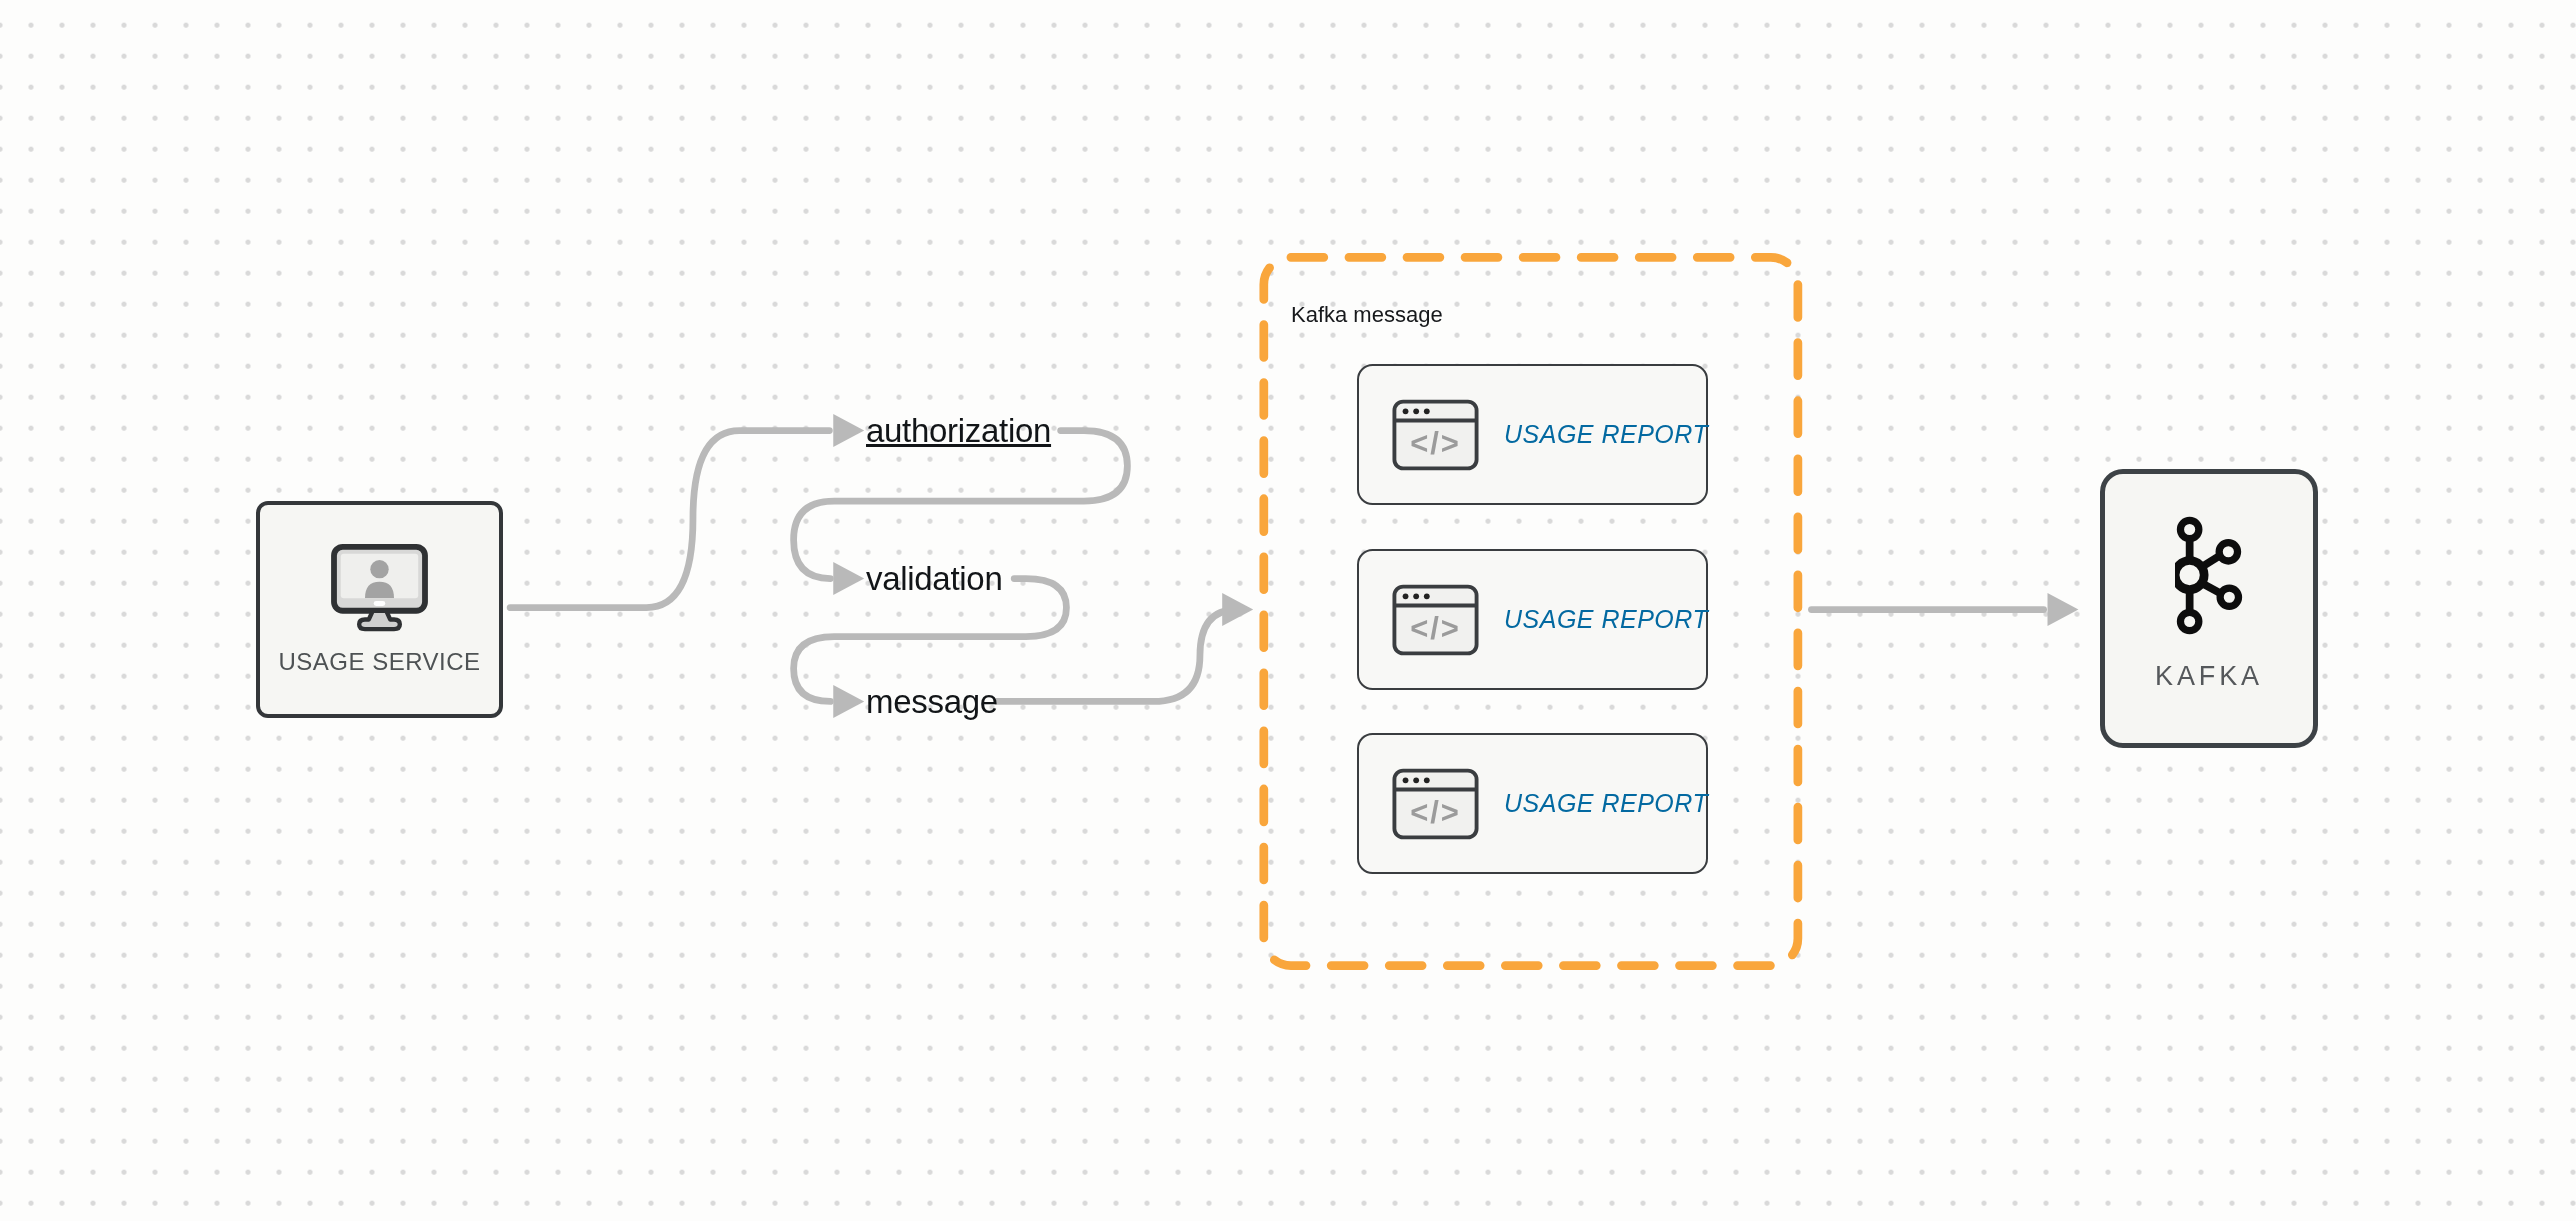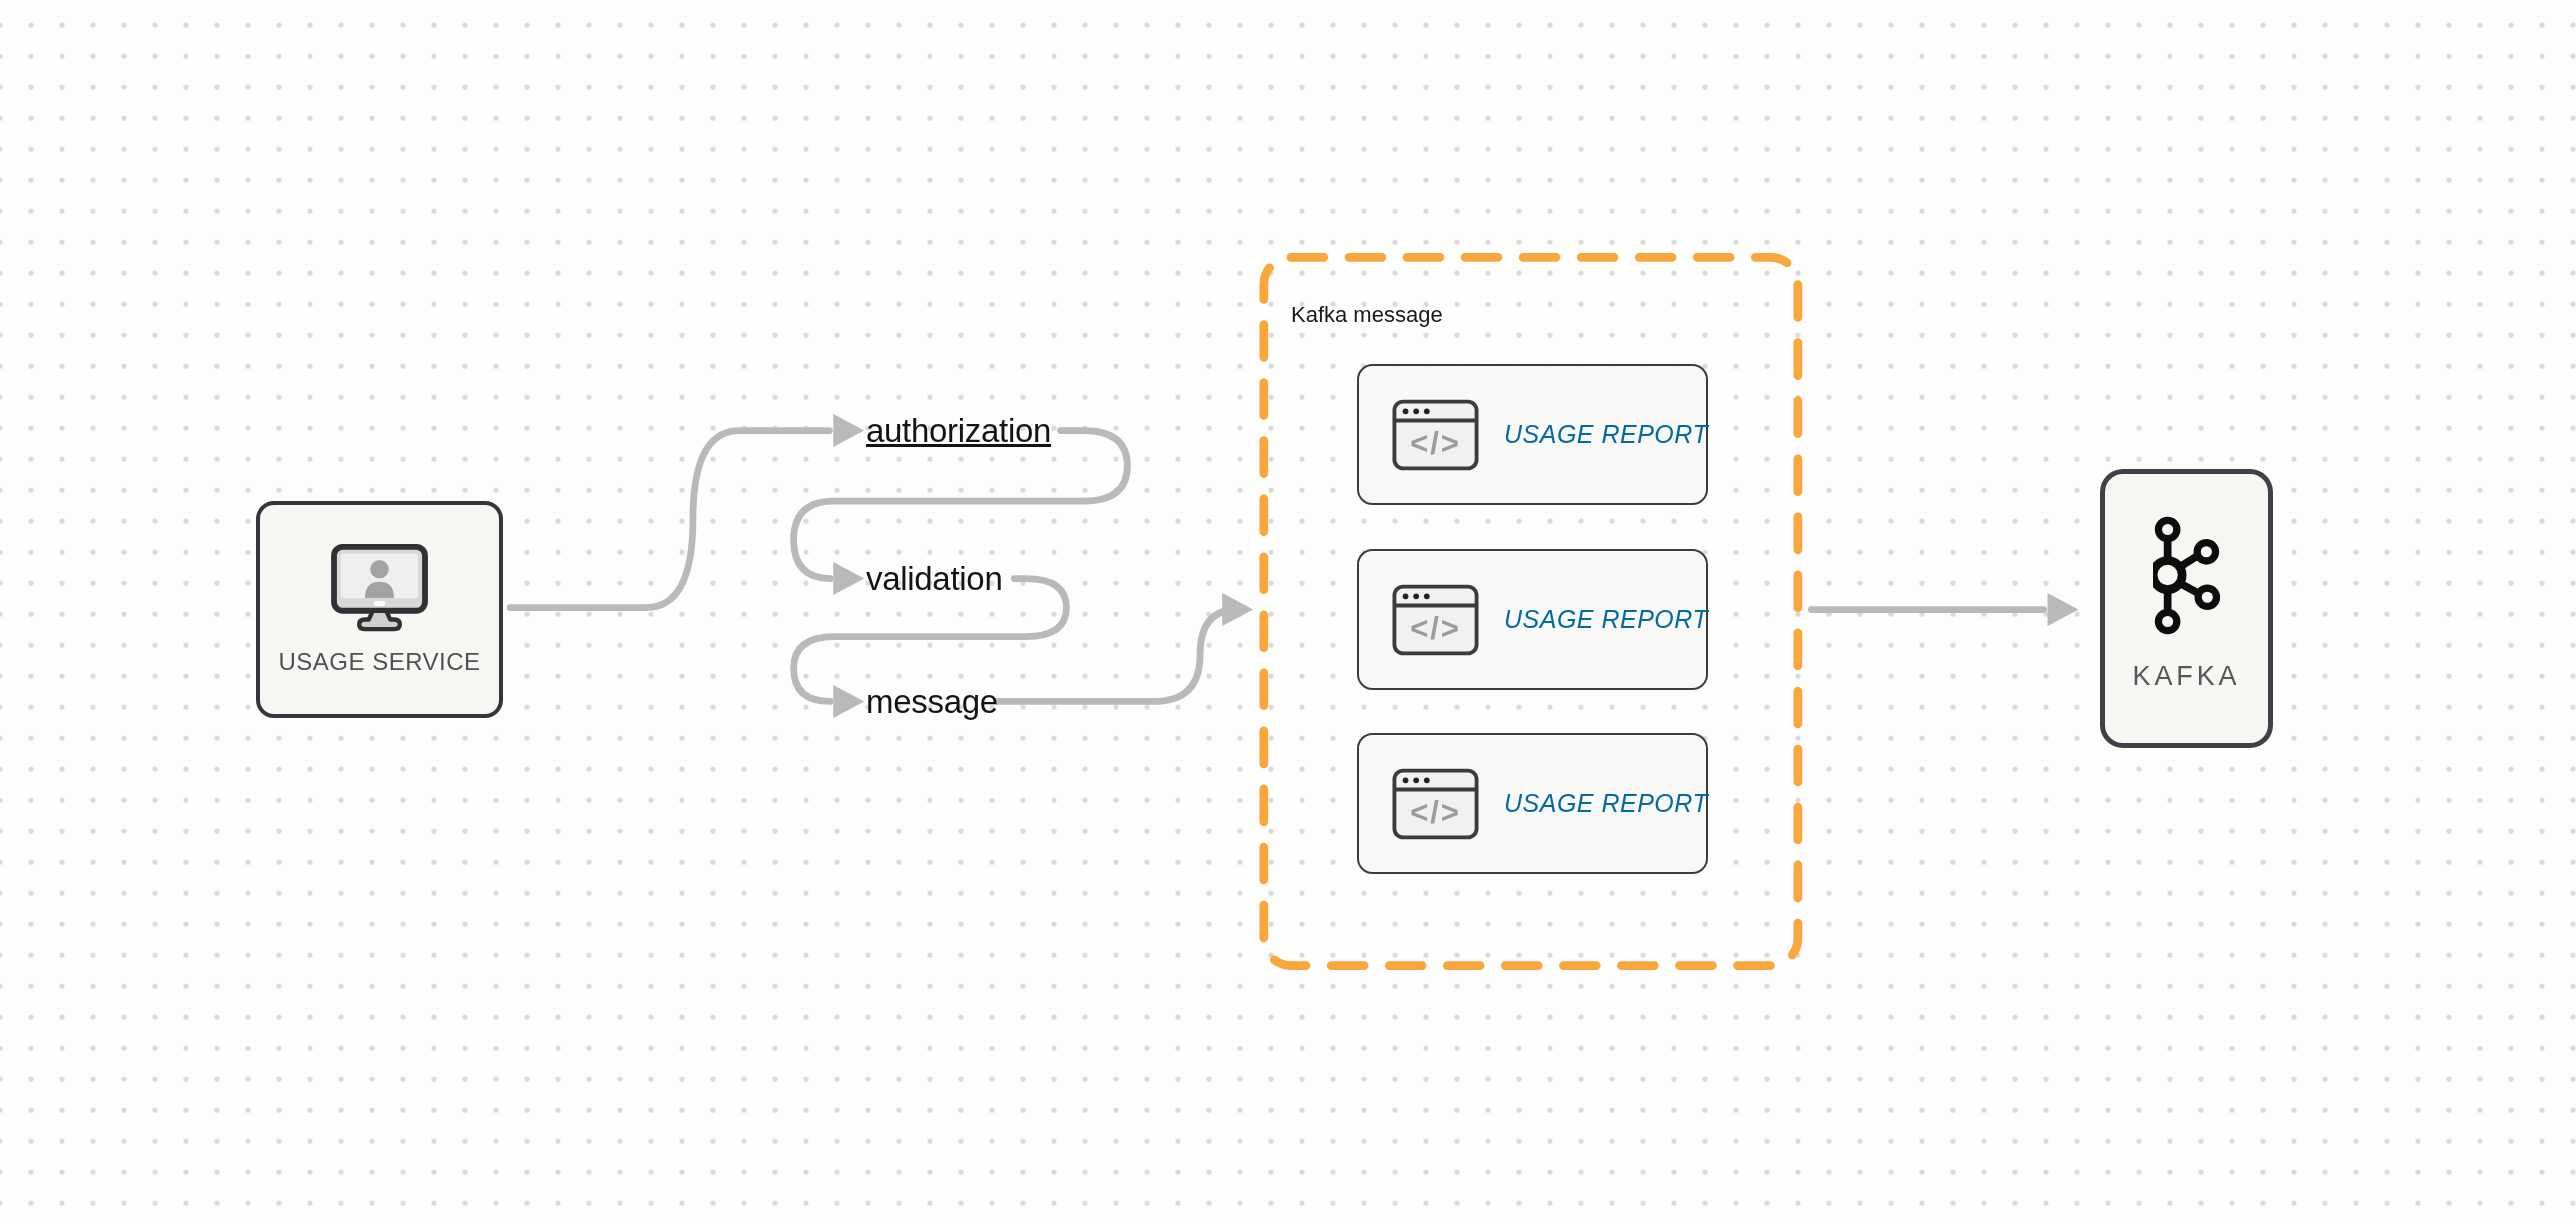--- a/index.html
+++ b/index.html
@@ -7,24 +7,24 @@
   .canvas{
     position:relative;width:2576px;height:1221px;overflow:hidden;
     background-color:#fdfdfc;
     background-image:radial-gradient(circle,#d9d9d9 2.3px,rgba(0,0,0,0) 2.8px);
     background-size:31px 31px;background-position:15.5px 9.7px;
     font-family:"Liberation Sans",sans-serif;
   }
   svg.overlay{position:absolute;left:0;top:0;width:2576px;height:1221px;pointer-events:none;}
 
   
-  .node{position:absolute;border-radius:18px;background:#f6f6f3;display:flex;flex-direction:column;align-items:center;justify-content:center;}
+  .node{position:absolute;border-radius:12px;background:#f6f6f3;display:flex;flex-direction:column;align-items:center;justify-content:center;}
   .usage-service{left:256px;top:501px;width:247px;height:217px;border:4.8px solid #34373a;gap:13.5px;}
   .usage-service .node-label{font-size:24px;color:#4e5254;letter-spacing:0.5px;}
-  .kafka-node{left:2100px;top:469px;width:173px;height:279px;border:5.8px solid #3d4246;border-radius:23px;gap:25px;padding-bottom:9.7px;}
+  .kafka-node{left:2100px;top:469px;width:218px;height:279px;border:5.8px solid #3d4246;border-radius:23px;gap:25px;padding-bottom:9.7px;}
   .kafka-node .node-label{font-size:27px;color:#55585b;letter-spacing:3.9px;}
   .node-label{font-weight:400;white-space:nowrap;}
 
   
   .step-label{position:absolute;left:866px;transform:translateY(-50%);font-size:33px;font-weight:500;color:#121518;letter-spacing:-0.3px;white-space:nowrap;}
   .step-authorization{top:431px;text-decoration:underline;}
   .step-validation{top:579px;}
   .step-batching{top:702px;}
 
   

